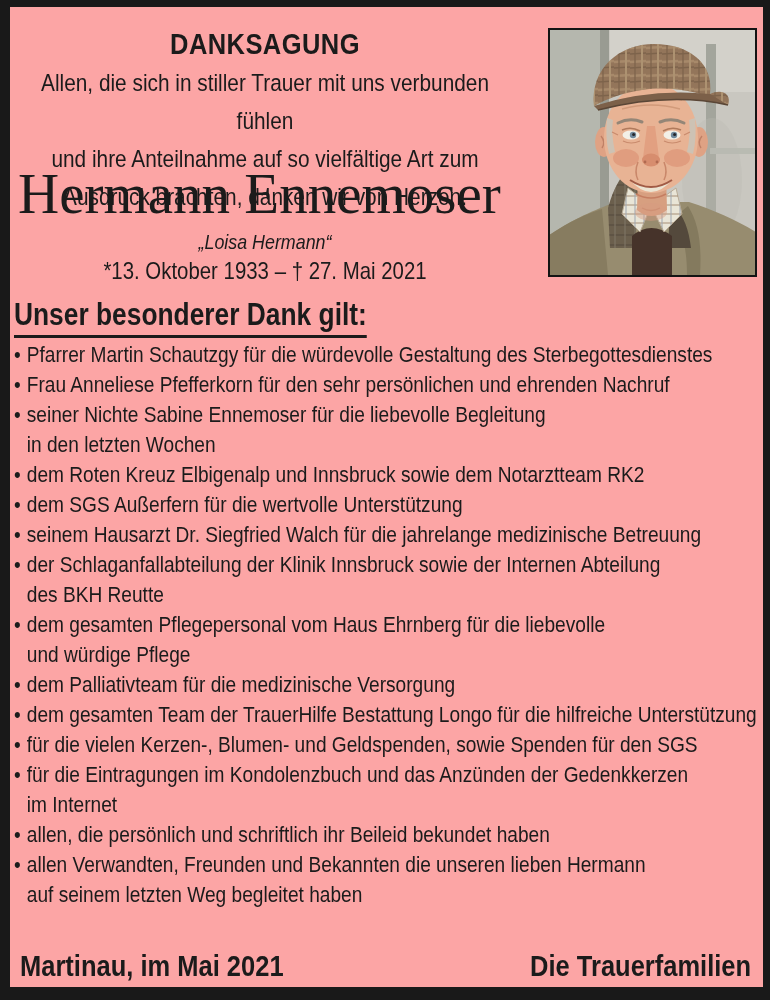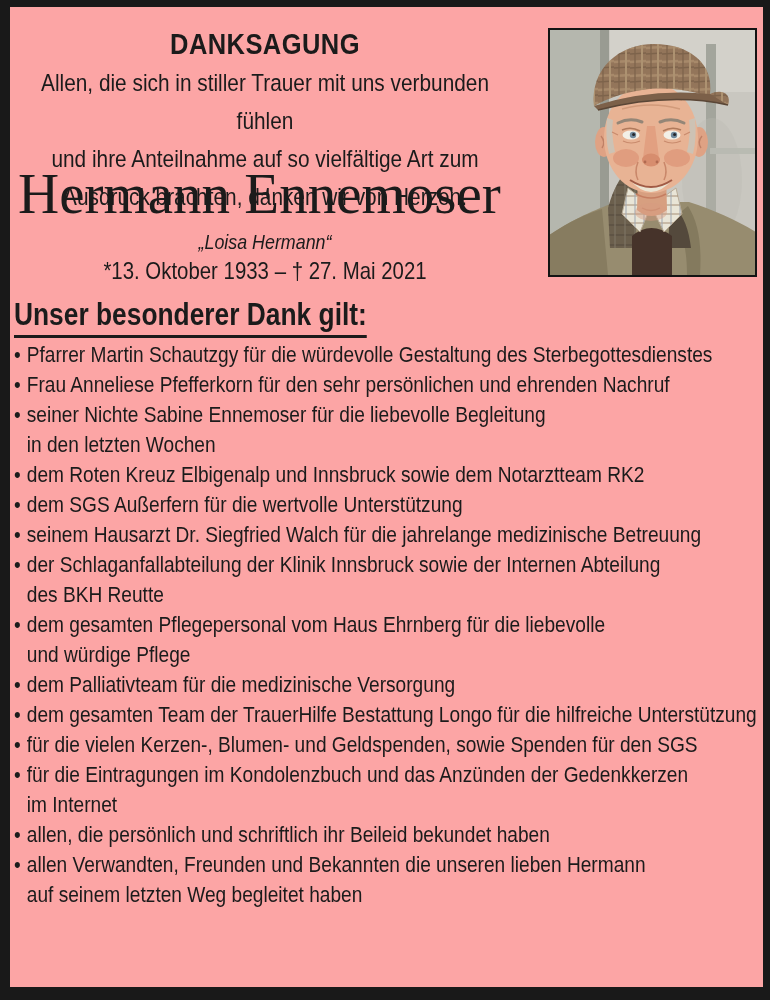--- a/index.html
+++ b/index.html
@@ -225,20 +225,24 @@
           <span class="bullet">•</span>
           <span class="ltext">allen Verwandten, Freunden und Bekannten die unseren lieben Hermann</span>
         </div>
         <div class="line">
           <span class="bullet"></span>
           <span class="ltext">auf seinem letzten Weg begleitet haben</span>
         </div>
       </div>
     </div>
 
+  <div class="footer">
+    <span class="cond-l">Martinau, im Mai 2021</span>
+    <span class="cond-r">Die Trauerfamilien</span>
+  </div>
 
   <div class="photo-frame" aria-label="Elderly smiling man wearing a brown plaid flat cap, khaki jacket and checked shirt">
     <svg viewBox="0 0 205 245" aria-hidden="true">
       <defs>
         <pattern id="plaid" width="16" height="14" patternUnits="userSpaceOnUse">
           <line x1="0" y1="4" x2="16" y2="3" stroke="#b89a77" stroke-width="2.6"></line>
           <line x1="0" y1="10" x2="16" y2="9" stroke="#6b543f" stroke-width="1.6"></line>
           <line x1="5" y1="0" x2="5" y2="14" stroke="#6b543f" stroke-width="1.3"></line>
           <line x1="12" y1="0" x2="12" y2="14" stroke="#c3a983" stroke-width="2"></line>
         </pattern>

